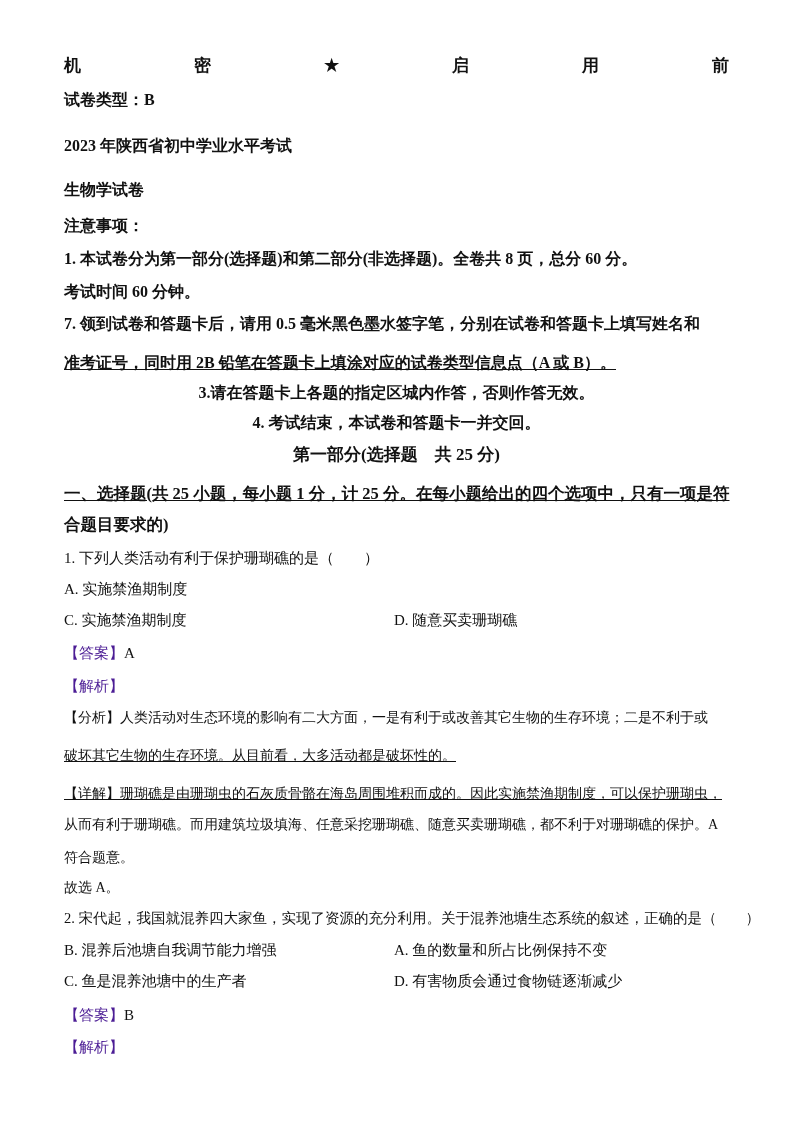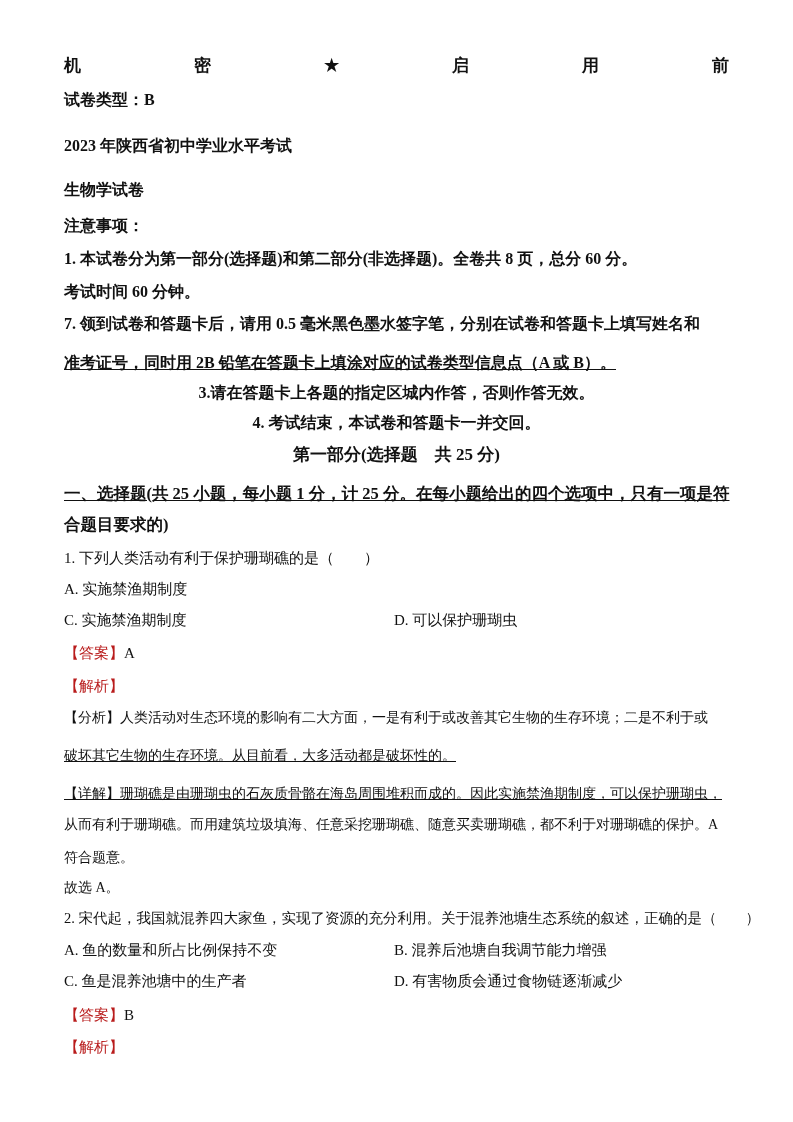--- a/index.html
+++ b/index.html
@@ -42,21 +42,21 @@
   .q { font-size: 15px; line-height: 19px; }
   .q2stem { font-size: 14.5px; }
   .expl { font-size: 14px; line-height: 19px; }
   .opt-row {
     display: grid;
     grid-template-columns: 330px 1fr;
     font-size: 15px;
     line-height: 19px;
     white-space: nowrap;
   }
-  .blue { color: #b91c1c; }
+  .blue { color: #4c1d95; }
   .ans-line { font-size: 15px; line-height: 19px; white-space: nowrap; }
   
   .mt9  { margin-top: 19px; text-decoration: underline; }
   .mt10 { margin-top: 10px; text-align: center; }
   .mt11 { margin-top: 11px; }
   .mt12 { margin-top: 12px; }
   .mt13 { margin-top: 13px; }
   .mt14 { margin-top: 14px; }
   .mt15 { margin-top: 15px; }
   .mt16 { margin-top: 16px; }
@@ -95,42 +95,42 @@
     <div class="line sec-heading mt9">一、选择题(共 25 小题，每小题 1 分，计 25 分。在每小题给出的四个选项中，只有一项是符</div>
     <div class="line sec-heading mt11">合题目要求的)</div>
 
     <div class="line q mt14">1. 下列人类活动有利于保护珊瑚礁的是（　　）</div>
 
     <div class="opt-row mt12">
       <span>A. 实施禁渔期制度</span>
     </div>
     <div class="opt-row mt12">
       <span>C. 实施禁渔期制度</span>
-      <span>D. 可以保护珊瑚虫</span>
+      <span>D. 随意买卖珊瑚礁</span>
     </div>
 
     <div class="ans-line mt14">
       <span class="blue">【答案】</span><span>A</span>
     </div>
     <div class="ans-line mt14">
       <span class="blue">【解析】</span>
     </div>
 
     <div class="line expl mt12">【分析】人类活动对生态环境的影响有二大方面，一是有利于或改善其它生物的生存环境；二是不利于或</div>
     <div class="line expl mt9">破坏其它生物的生存环境。从目前看，大多活动都是破坏性的。</div>
     <div class="line expl mt9">【详解】珊瑚礁是由珊瑚虫的石灰质骨骼在海岛周围堆积而成的。因此实施禁渔期制度，可以保护珊瑚虫，</div>
     <div class="line expl mt12">从而有利于珊瑚礁。而用建筑垃圾填海、任意采挖珊瑚礁、随意买卖珊瑚礁，都不利于对珊瑚礁的保护。A</div>
     <div class="line expl mt14">符合题意。</div>
     <div class="line expl mt11">故选 A。</div>
 
     <div class="line q q2stem mt12">2. 宋代起，我国就混养四大家鱼，实现了资源的充分利用。关于混养池塘生态系统的叙述，正确的是（　　）</div>
 
     <div class="opt-row mt13">
+      <span>B. 混养后池塘自我调节能力增强</span>
       <span>A. 鱼的数量和所占比例保持不变</span>
-      <span>B. 混养后池塘自我调节能力增强</span>
     </div>
     <div class="opt-row mt12">
       <span>C. 鱼是混养池塘中的生产者</span>
       <span>D. 有害物质会通过食物链逐渐减少</span>
     </div>
 
     <div class="ans-line mt15">
       <span class="blue">【答案】</span><span>B</span>
     </div>
     <div class="ans-line mt13">

